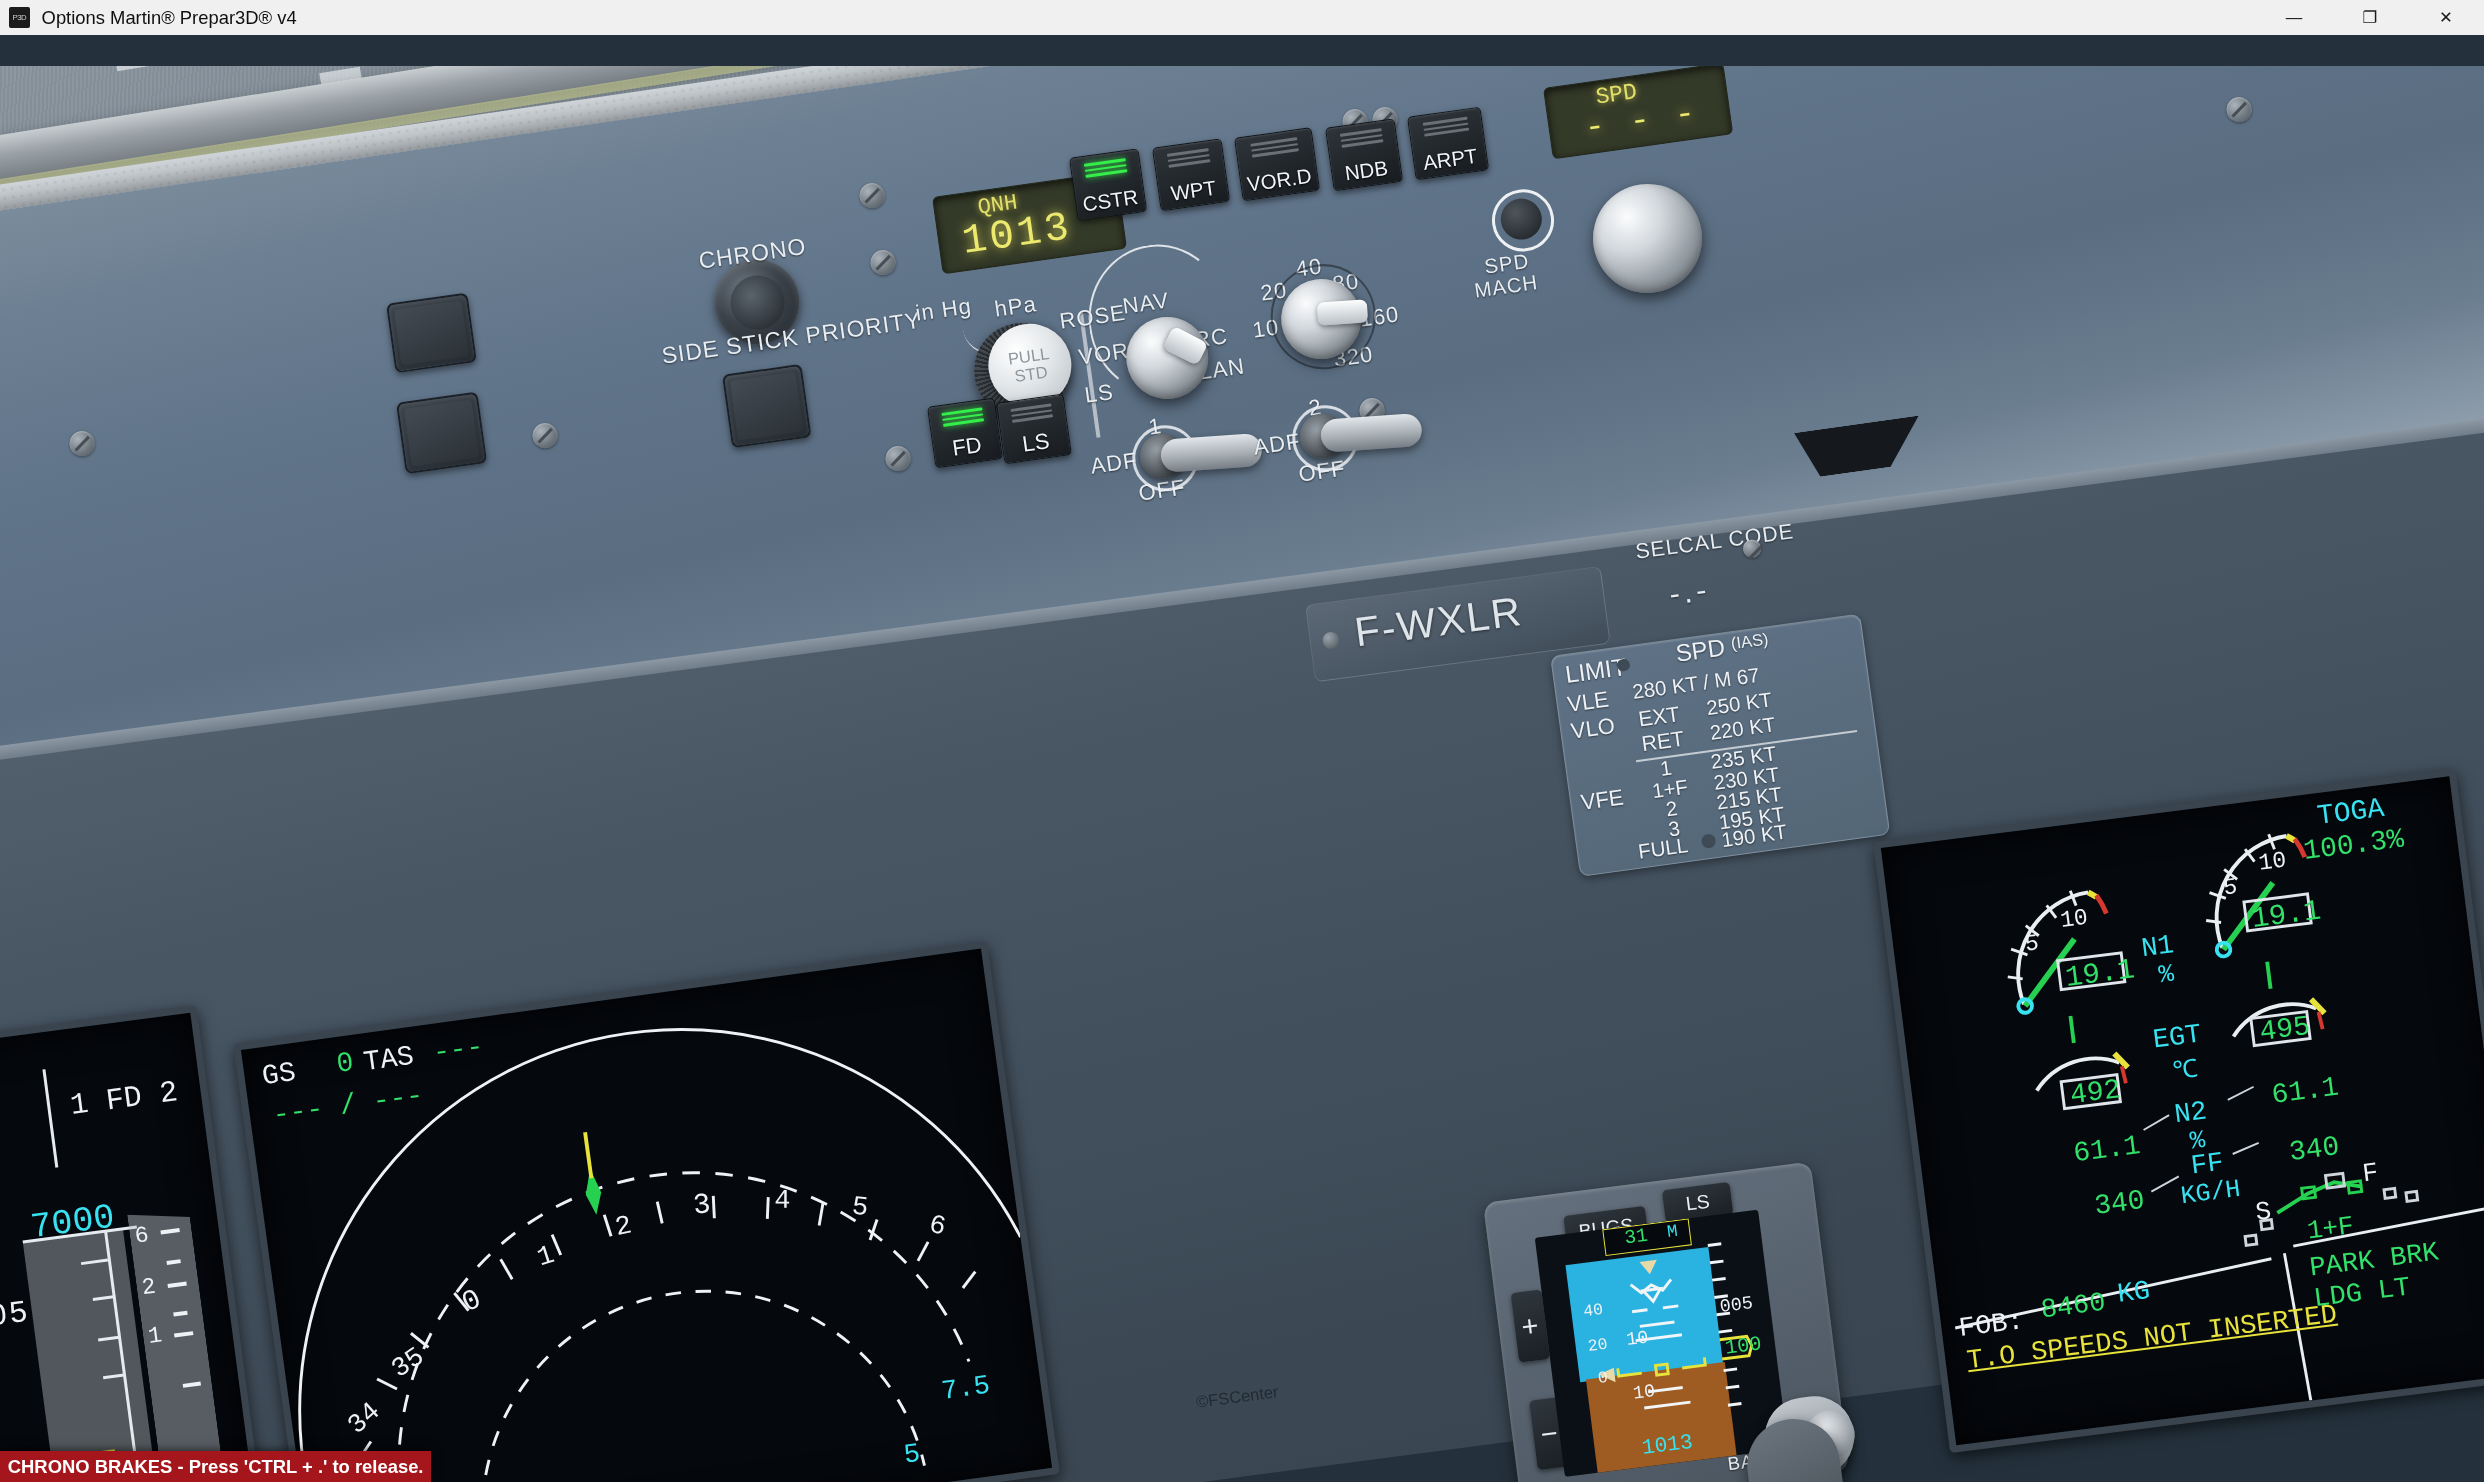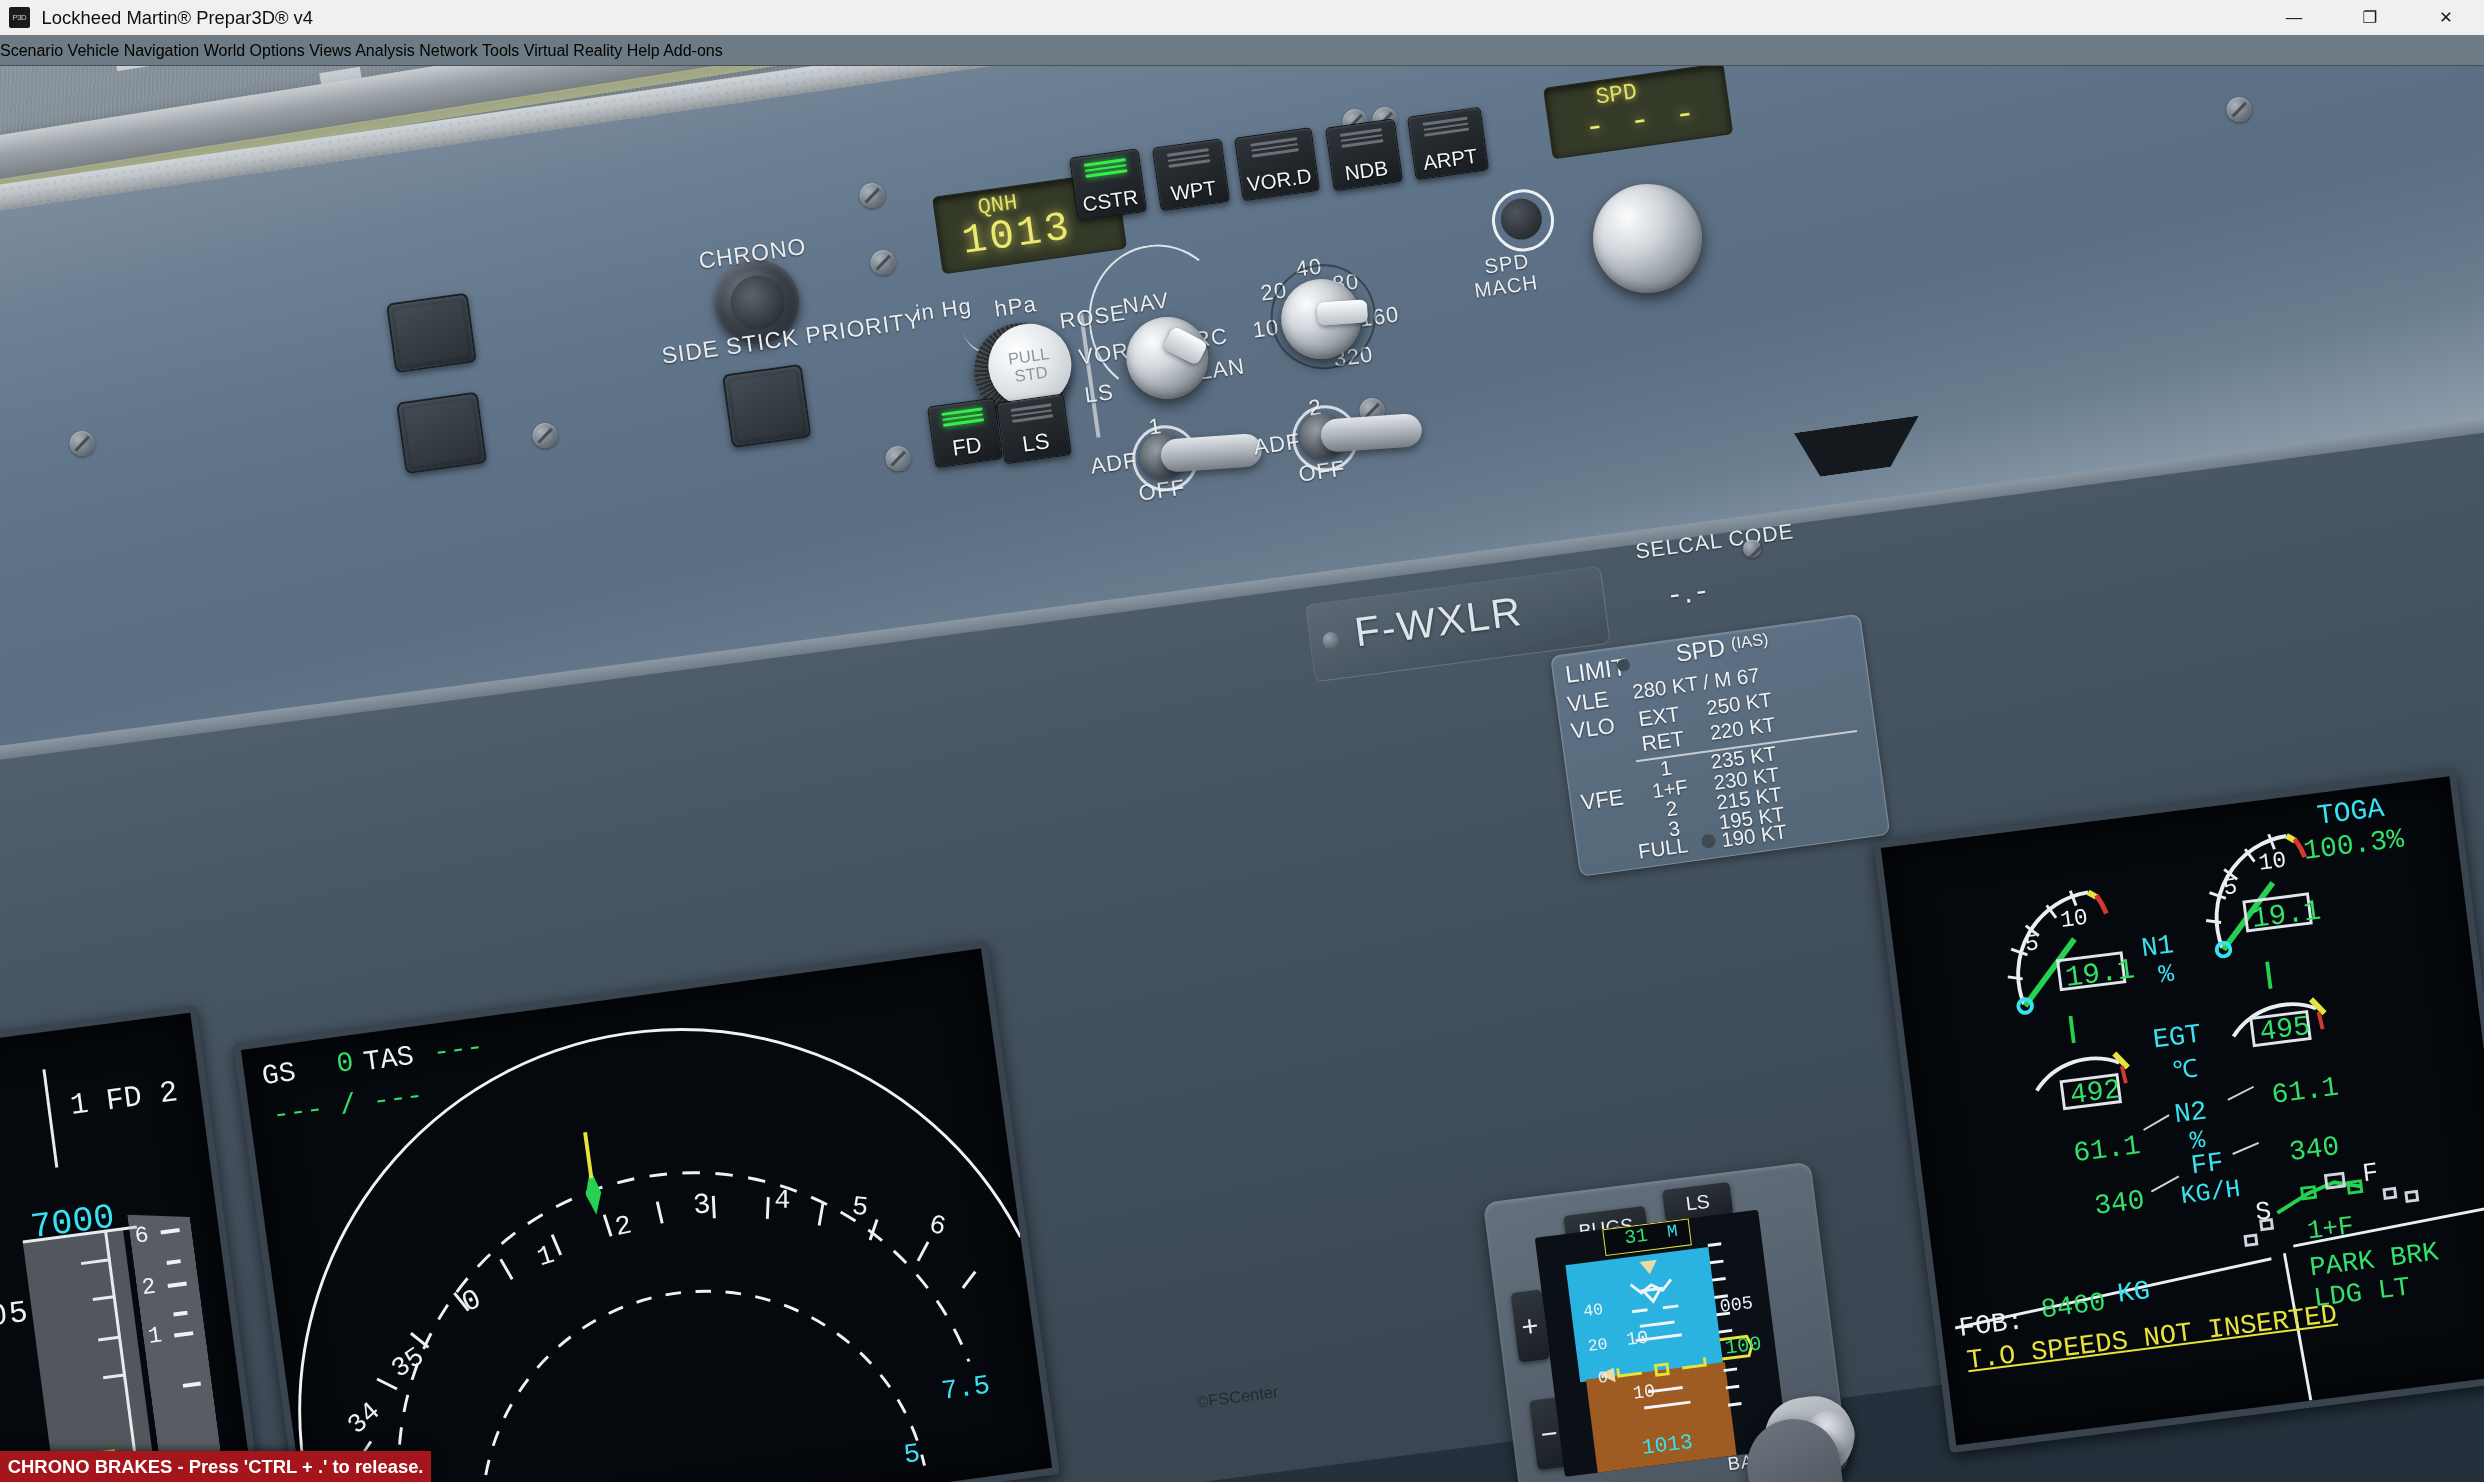--- a/index.html
+++ b/index.html
@@ -150,42 +150,28 @@
      box-shadow:0 -1.9px 7.8px rgba(0,0,0,.5);}
   .watermark{position:absolute;color:rgba(20,26,32,.65);font-size:16.5px;font-family:"Liberation Sans",sans-serif;}
 </style>
 </head>
 <body>
 
 <div id="app">
 
   <div class="titlebar">
     <div class="tb-icon">P3D</div>
-    <div class="tb-title">Lockheed Martin® Prepar3D® v4</div>
+    <div class="tb-title">Options Martin® Prepar3D® v4</div>
     <div class="tb-ctrls">
       <div class="tb-btn">—</div>
       <div class="tb-btn">❐</div>
       <div class="tb-btn close">✕</div>
     </div>
   </div>
 
-  <div class="menubar"><u>
-</u>    Scenario
-    Vehicle
-    Navigation
-    World
-    Options
-    Views
-    Analysis
-    Network
-    Tools
-    Virtual Reality
-    Help
-    Add-ons
-  </div>
 
   <div class="scene">
 
     <div>
       <div class="sky-strip"></div>
       <div class="ground"></div>
       <div class="rwy-line-white"></div>
       <div class="rwy-line-red"></div>
       <div class="rwy-dash" style="left:116px;"></div>
       <div class="rwy-dash" style="left:320px;top:3.9px;"></div>

